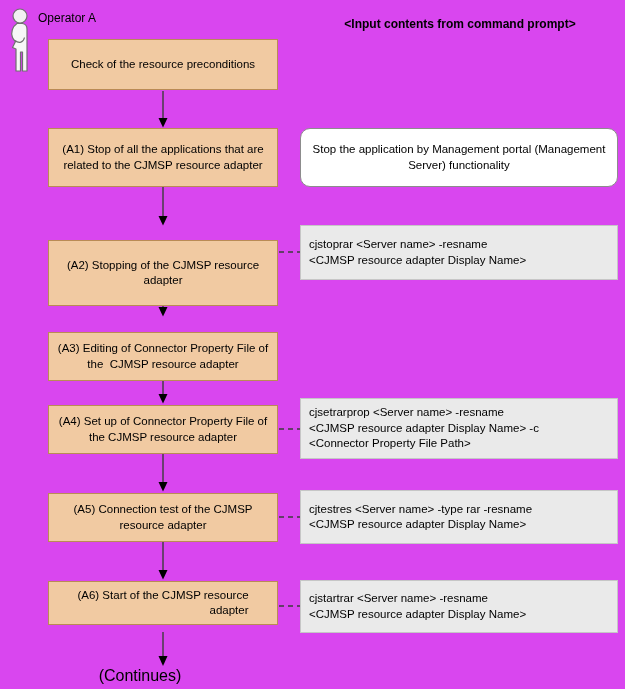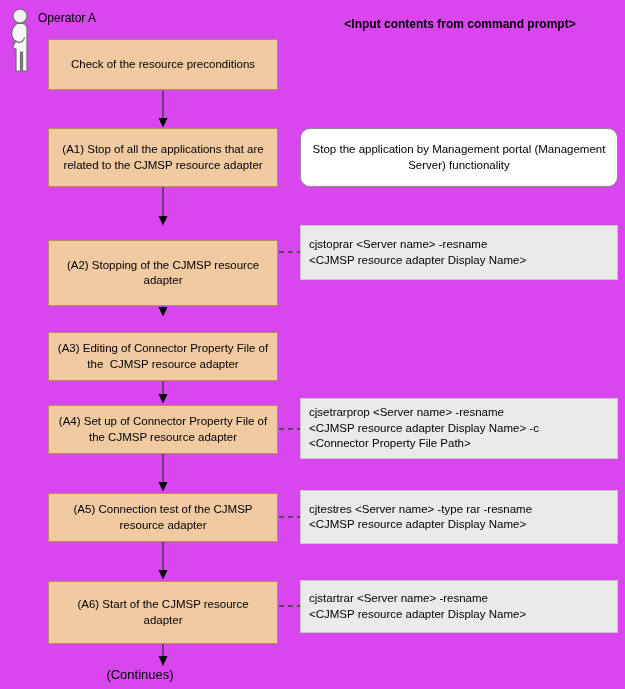--- a/index.html
+++ b/index.html
@@ -25,21 +25,21 @@
     background:var(--note_fill,#ffffff);border:1px solid var(--note_border,#8c8c8c);border-radius:10px;
     display:flex;align-items:center;justify-content:center;text-align:center;
     white-space:pre-wrap;font-size:11.5px;line-height:15.5px;padding:0 8px;
   }
   .cmd{
     position:absolute;left:300px;width:318px;box-sizing:border-box;
     background:var(--command_fill,#eaeaea);border:1px solid var(--command_border,#c6c6c6);
     display:flex;align-items:center;justify-content:flex-start;text-align:left;
     white-space:pre-wrap;font-size:11.5px;line-height:15.5px;padding:0 8px;
   }
-  .continues{position:absolute;left:70px;top:667px;width:140px;text-align:center;font-size:13px;}
+  .continues{position:absolute;left:70px;top:667px;width:140px;text-align:center;font-size:16px;}
 </style>
 </head>
 <body>
 
 <div class="canvas">
 
   <svg class="overlay" viewBox="0 0 625 689" xmlns="http://www.w3.org/2000/svg">
     <g>
       <line class="flowline" x1="163" y1="91" x2="163" y2="119"></line>
       <polygon class="flowhead" points="158.5,118 167.5,118 163,127.5"></polygon>
@@ -91,21 +91,21 @@
   <div class="step" style="top:128px;height:59px;">(A1) Stop of all the applications that are
 related to the CJMSP resource adapter</div>
   <div class="step" style="top:228px;height:66px;margin-top:12px;">(A2) Stopping of the CJMSP resource
 adapter</div>
   <div class="step" style="top:332px;height:49px;">(A3) Editing of Connector Property File of
 the  CJMSP resource adapter</div>
   <div class="step" style="top:405px;height:49px;">(A4) Set up of Connector Property File of
 the CJMSP resource adapter</div>
   <div class="step" style="top:493px;height:49px;">(A5) Connection test of the CJMSP
 resource adapter</div>
-  <div class="step" style="top:581px;height:63px;">(A6) Start of the CJMSP resource
+  <div class="step" style="top:581px;height:44px;text-align:right;">(A6) Start of the CJMSP resource
 adapter</div>
 
   <div class="note" style="top:128px;height:59px;">Stop the application by Management portal (Management
 Server) functionality</div>
   <div class="cmd" style="top:225px;height:55px;">cjstoprar &lt;Server name&gt; -resname
 &lt;CJMSP resource adapter Display Name&gt;</div>
   <div class="cmd" style="top:398px;height:61px;">cjsetrarprop &lt;Server name&gt; -resname
 &lt;CJMSP resource adapter Display Name&gt; -c
 &lt;Connector Property File Path&gt;</div>
   <div class="cmd" style="top:490px;height:54px;">cjtestres &lt;Server name&gt; -type rar -resname

